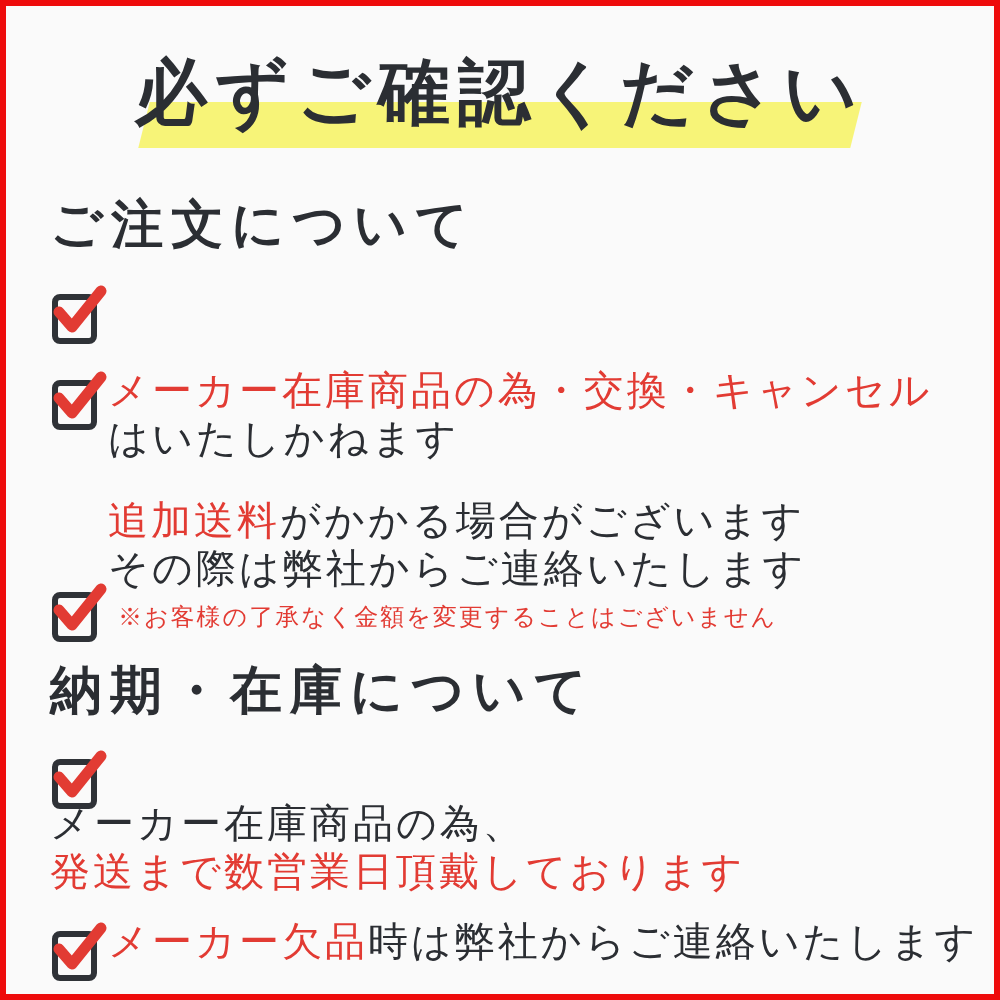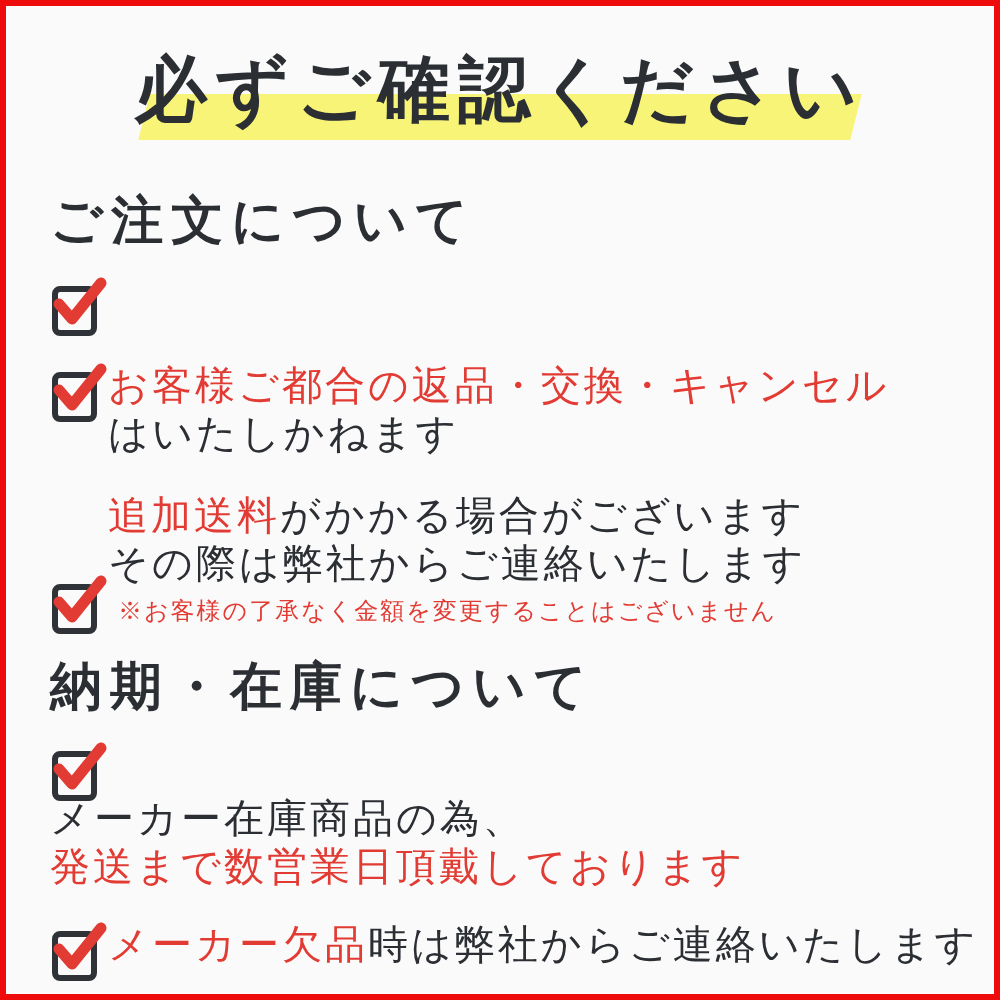--- a/index.html
+++ b/index.html
@@ -6,22 +6,23 @@
   body {
     width: 1000px; height: 1000px;
     font-family: "Liberation Serif", "DejaVu Serif", serif;
     background: var(--background, #fafafa);
   }
   .frame {
     box-sizing: border-box;
     width: 1000px; height: 1000px;
     border: 6px solid var(--border_red, #ee0b0b);
     background: var(--background, #fafafa);
-    padding: 0 44px;
+    padding: 8px 44px;
     overflow: hidden;
+    font-family: Liberation Mono, monospace;
   }
   
   .title-wrap {
     position: relative;
     margin-top: 34px;
     height: 100px;
     text-align: center;
   }
   .title-highlight {
     position: absolute;
@@ -57,21 +58,21 @@
   .heading-delivery { margin-top: 28px; }
   
   .item {
     display: flex;
     align-items: flex-start;
   }
   .item-1 { margin-top: 24px; }
   .item-2 { margin-top: 32px; }
   .item-3 { margin-top: 34px; align-items: flex-end; }
   .item-4 { margin-top: 22px; flex-direction: column; }
-  .item-5 { margin-top: 30px; }
+  .item-5 { margin-top: 22px; }
   .checkbox {
     position: relative;
     flex: 0 0 auto;
     width: 52px;
     height: 52px;
     margin-top: 2px;
     margin-right: 6px;
   }
   .cb-box {
     position: absolute;
@@ -129,21 +130,21 @@
 
   <div class="item item-2">
     <span class="checkbox" aria-hidden="true">
       <span class="cb-box"></span>
       <svg class="cb-check" viewBox="0 0 56 56">
         <path d="M8 28 L21 43 L50 7" fill="none" stroke="#e23b33" stroke-width="11" stroke-linecap="round" stroke-linejoin="round"></path>
       </svg>
     </span>
     <div class="item-text">
       <div class="line">
-        <span class="seg red">お客様ご都合の返品・交換・キャンセル</span>
+        <span class="seg red">メーカー在庫商品の為・交換・キャンセル</span>
       </div>
       <div class="line">
         <span class="seg dark">はいたしかねます</span>
       </div>
     </div>
   </div>
 
   <div class="item item-3">
     <span class="checkbox" aria-hidden="true">
       <span class="cb-box"></span>

